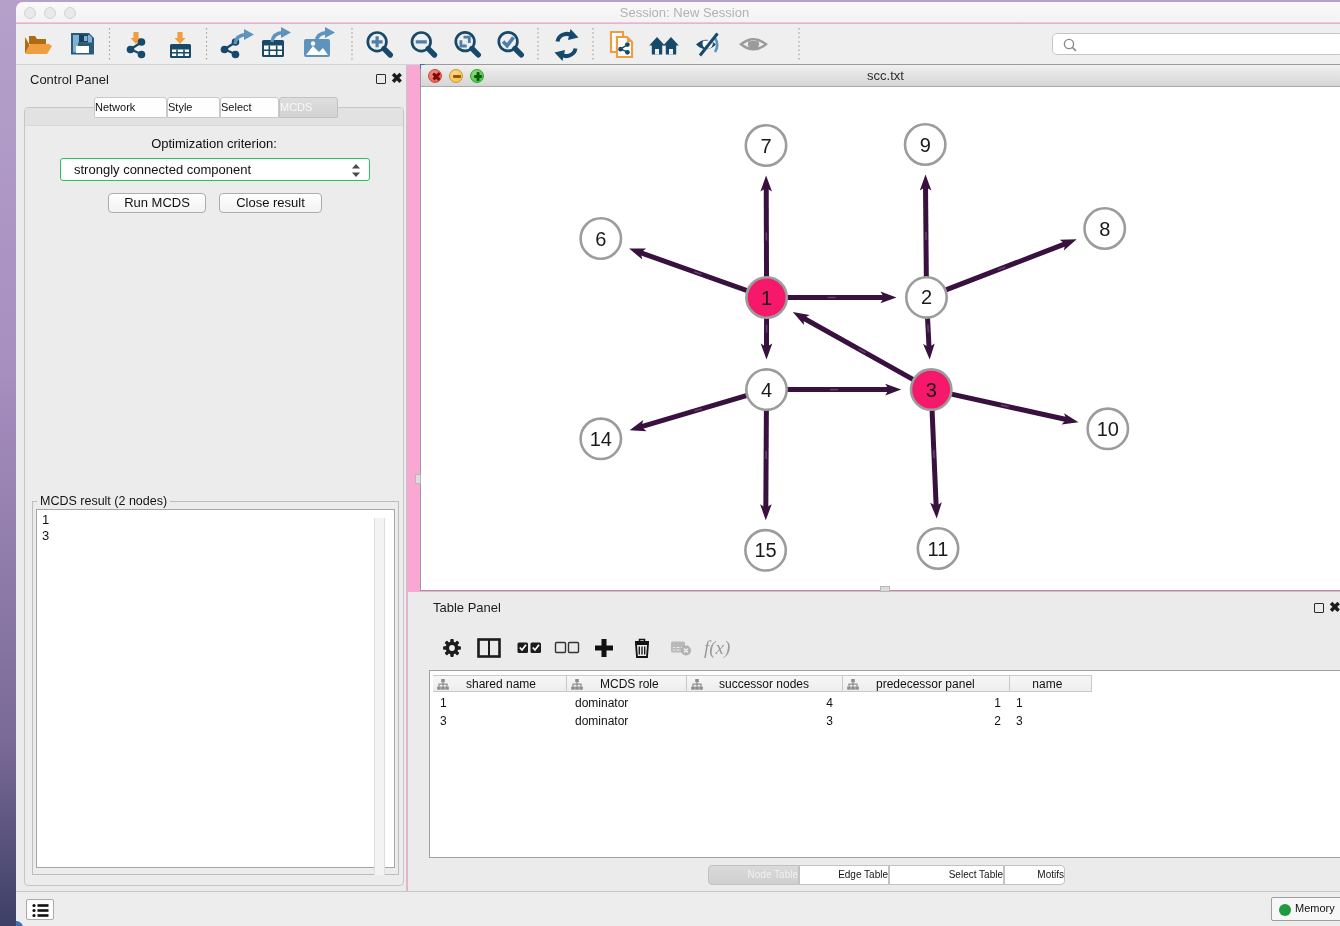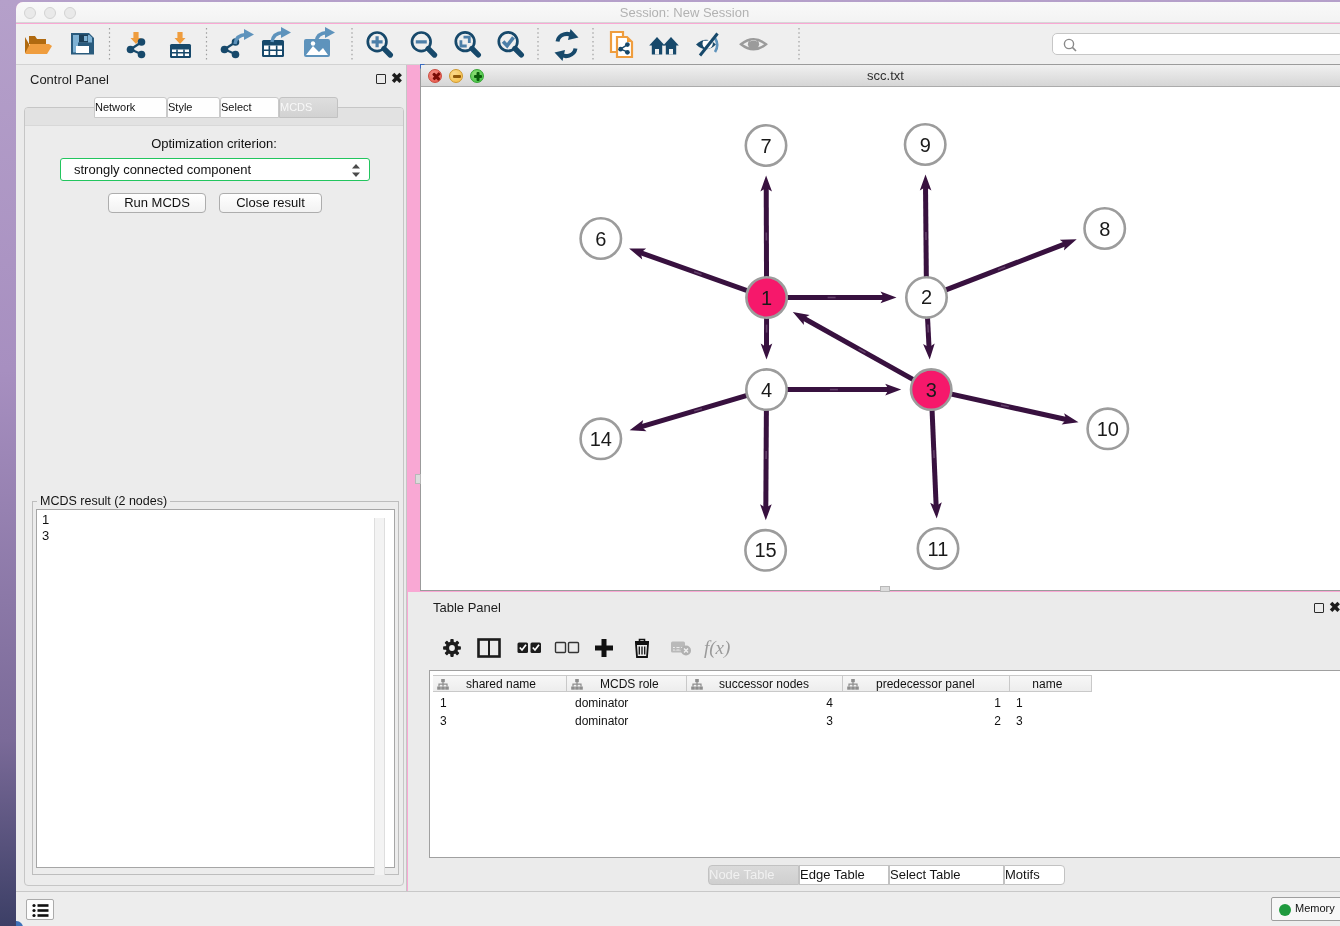--- a/index.html
+++ b/index.html
@@ -28,21 +28,21 @@
 
 #netwin{position:absolute;left:404px;top:62px;width:931px;height:527px;border:1px solid #9b9b9b;background:#fff}
 #nettitle{position:absolute;left:0;top:0;width:929px;height:22px;background:linear-gradient(180deg,#f0f0f0,#d6d6d6);border-bottom:1px solid #ababab}
 .light{position:absolute;top:4px;width:14px;height:14px;border-radius:50%}
 .lbar{position:absolute;left:2.75px;top:5.4px;width:8.5px;height:2.6px;border-radius:1px}
 
 #tpanel{position:absolute;left:392px;top:590px;width:948px;height:299px;background:#ebebeb}
 #tblbox{position:absolute;left:413px;top:668px;width:917px;height:188px;background:#fff;border:1px solid #a0a0a0}
 .hcell{position:absolute;top:5px;height:17px;background:linear-gradient(180deg,#f7f7f7,#ededed);border:1px solid #c9c9c9;border-left:none;font-size:12px;color:#111;line-height:14px}
 .trow{position:absolute;font-size:12px;color:#111;height:14px;line-height:14px}
-.btab{position:absolute;top:863px;height:20px;background:#fff;border:1px solid #c2c2c2;font-size:13px;color:#141414;text-align:left;line-height:18px}
+.btab{position:absolute;top:863px;height:20px;background:#fff;border:1px solid #c2c2c2;font-size:10px;color:#141414;text-align:right;line-height:18px}
 
 #statusbar{position:absolute;left:0;top:889px;width:1337px;height:35px;background:#ededed;border-top:1px solid #c8c8c8}
 </style></head>
 <body>
 <div id="app">
   <div id="titlebar">
     <div class="tl" style="left:8px"></div>
     <div class="tl" style="left:28px"></div>
     <div class="tl" style="left:48px"></div>
     <div id="wtitle">Session: New Session</div>

